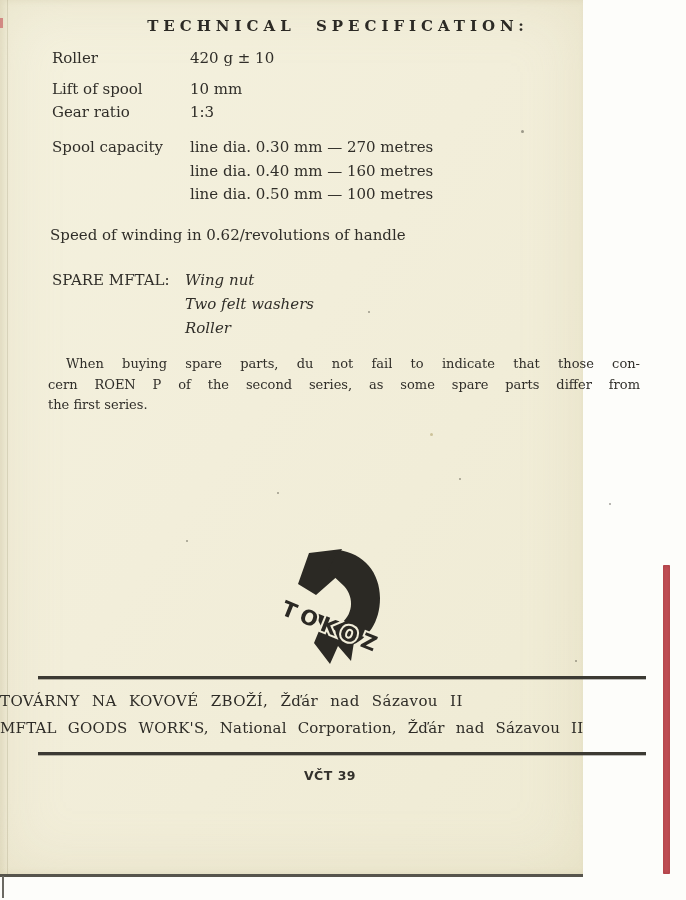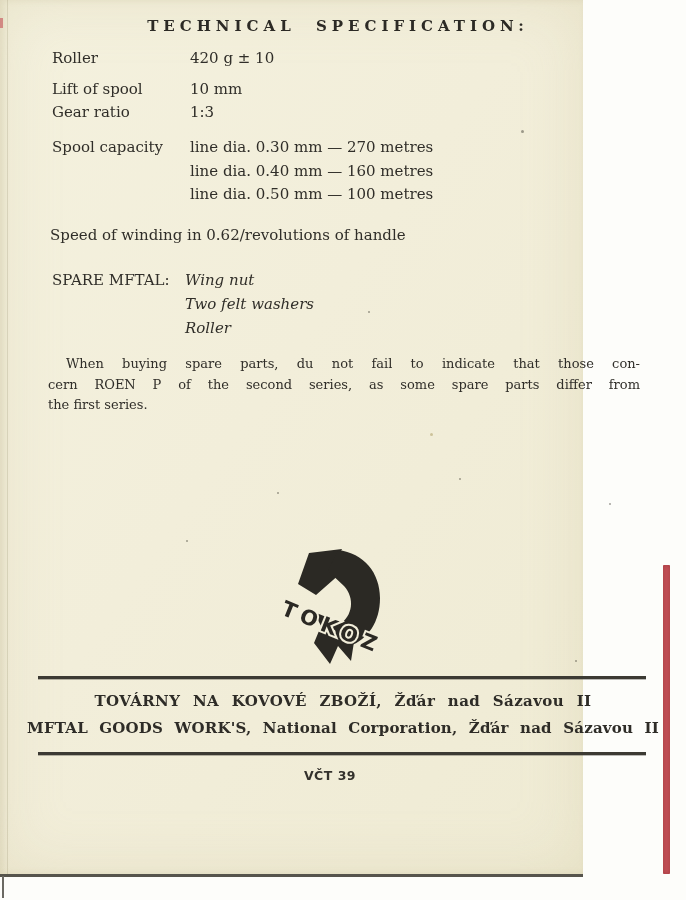--- a/index.html
+++ b/index.html
@@ -72,21 +72,21 @@
   .footer-rule {
     position: absolute; left: 38px;
     width: 608px; height: 3px;
     background: #3c3a33;
     box-shadow: 0 1px 0 rgba(60,58,51,0.35);
   }
   .rule-top { top: 676px; }
   .rule-bottom { top: 752px; }
   .footer-line {
     position: absolute; left: 0; width: 686px;
-    text-align: center; font-weight: bold;
+    text-align: left; font-weight: normal;
     color: #2e2c27;
   }
   .footer-line1 { top: 692px; font-size: 15px; word-spacing: 7px; letter-spacing: 0.4px; }
   .footer-line2 { top: 719px; font-size: 15px; word-spacing: 6px; letter-spacing: 0.2px; }
   .print-code {
     position: absolute; left: 0; top: 768px;
     width: 660px; text-align: center;
     font-family: "DejaVu Sans", "Liberation Sans", sans-serif;
     font-size: 12.5px; font-weight: bold; letter-spacing: 0.5px;
     color: #33312c;

